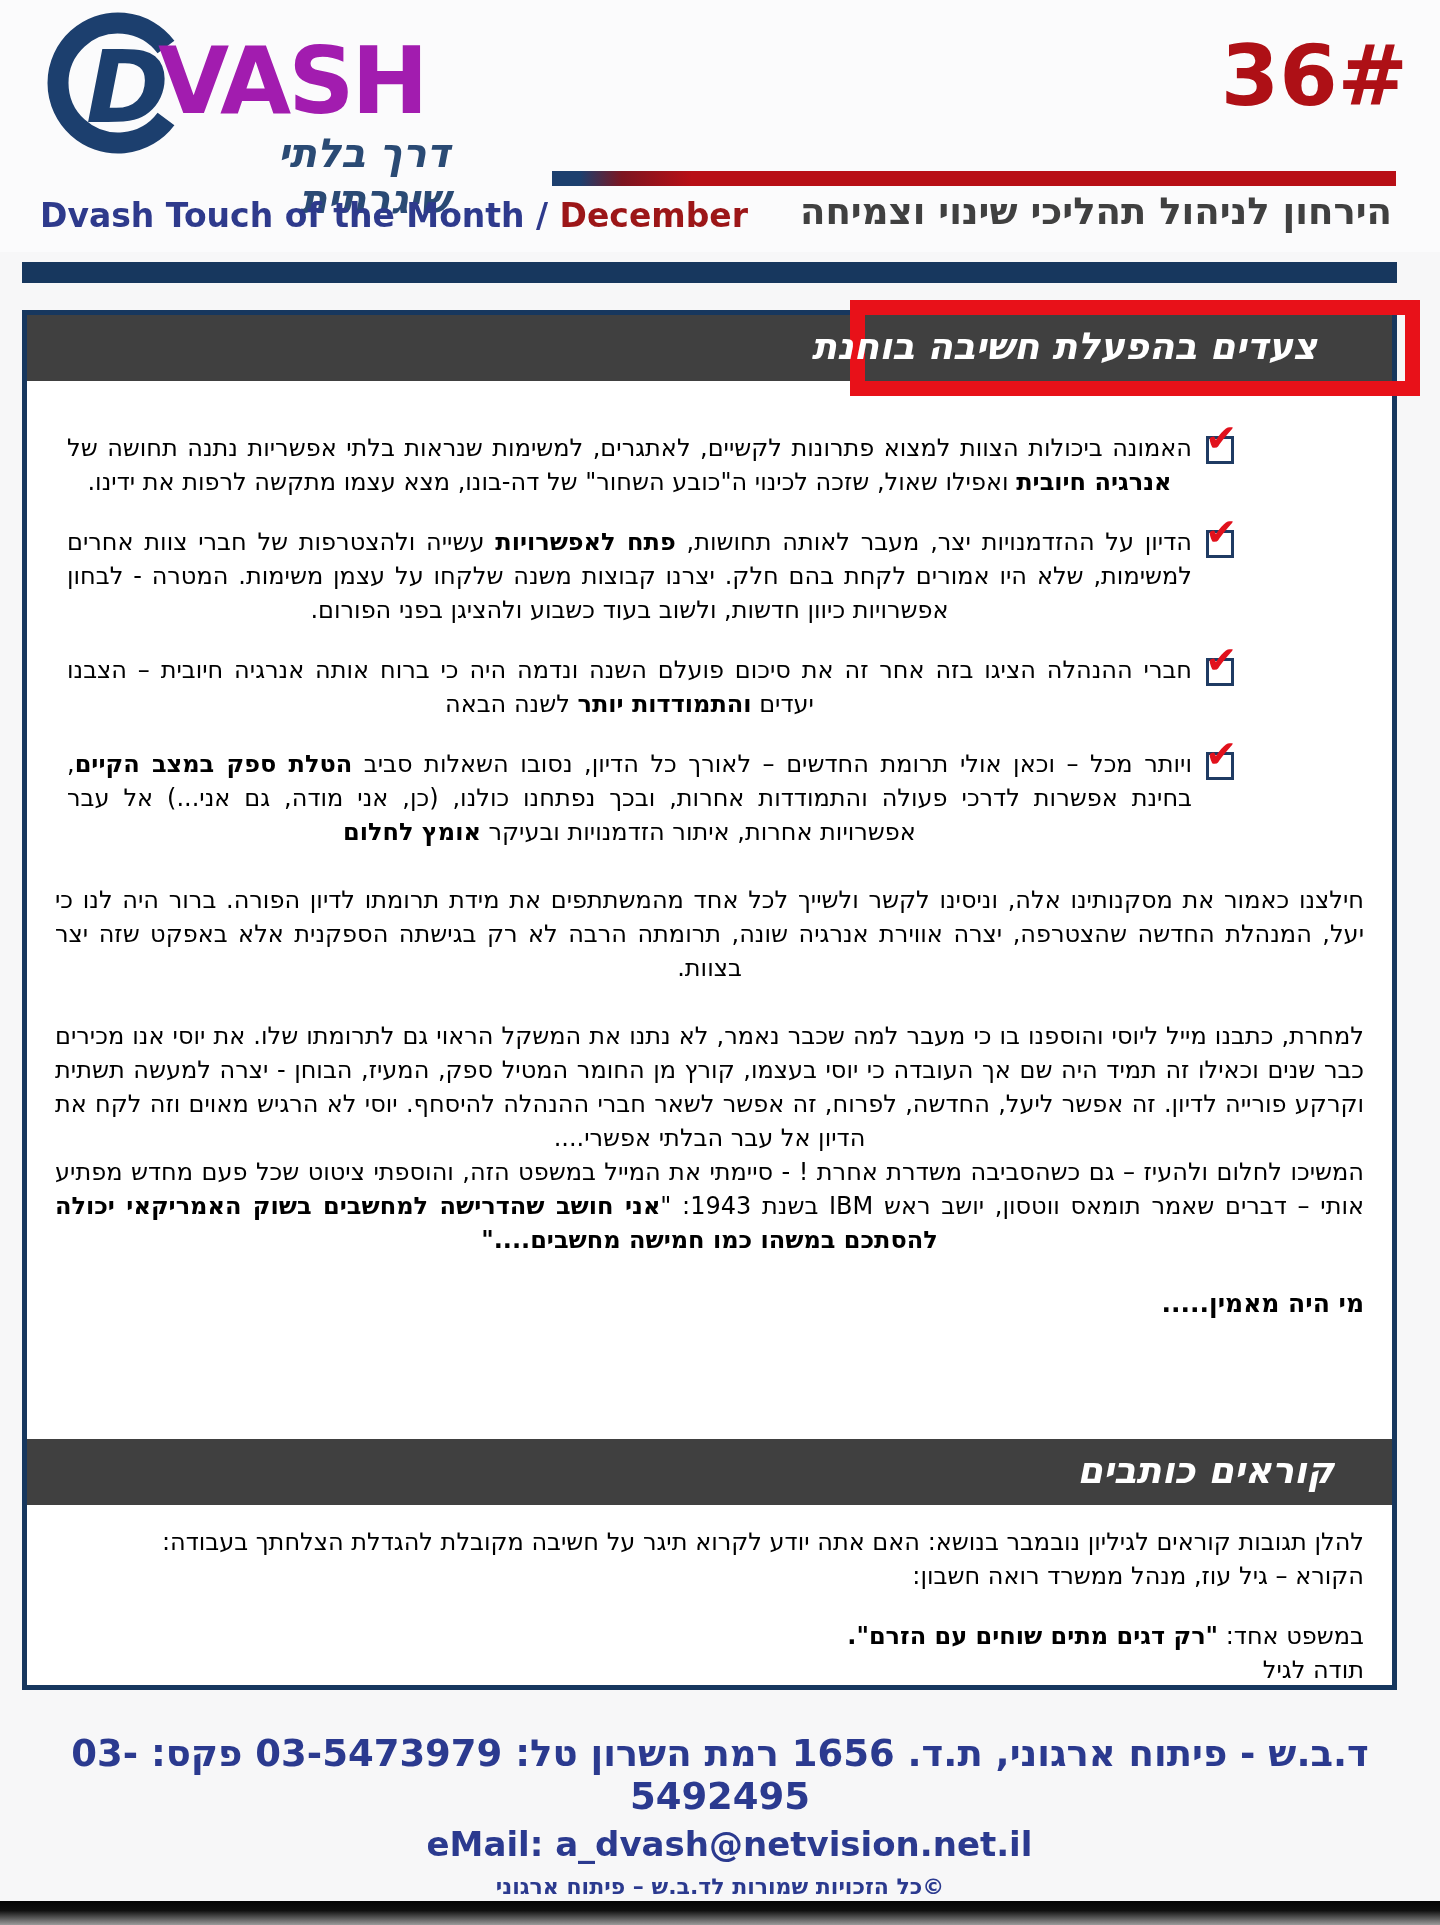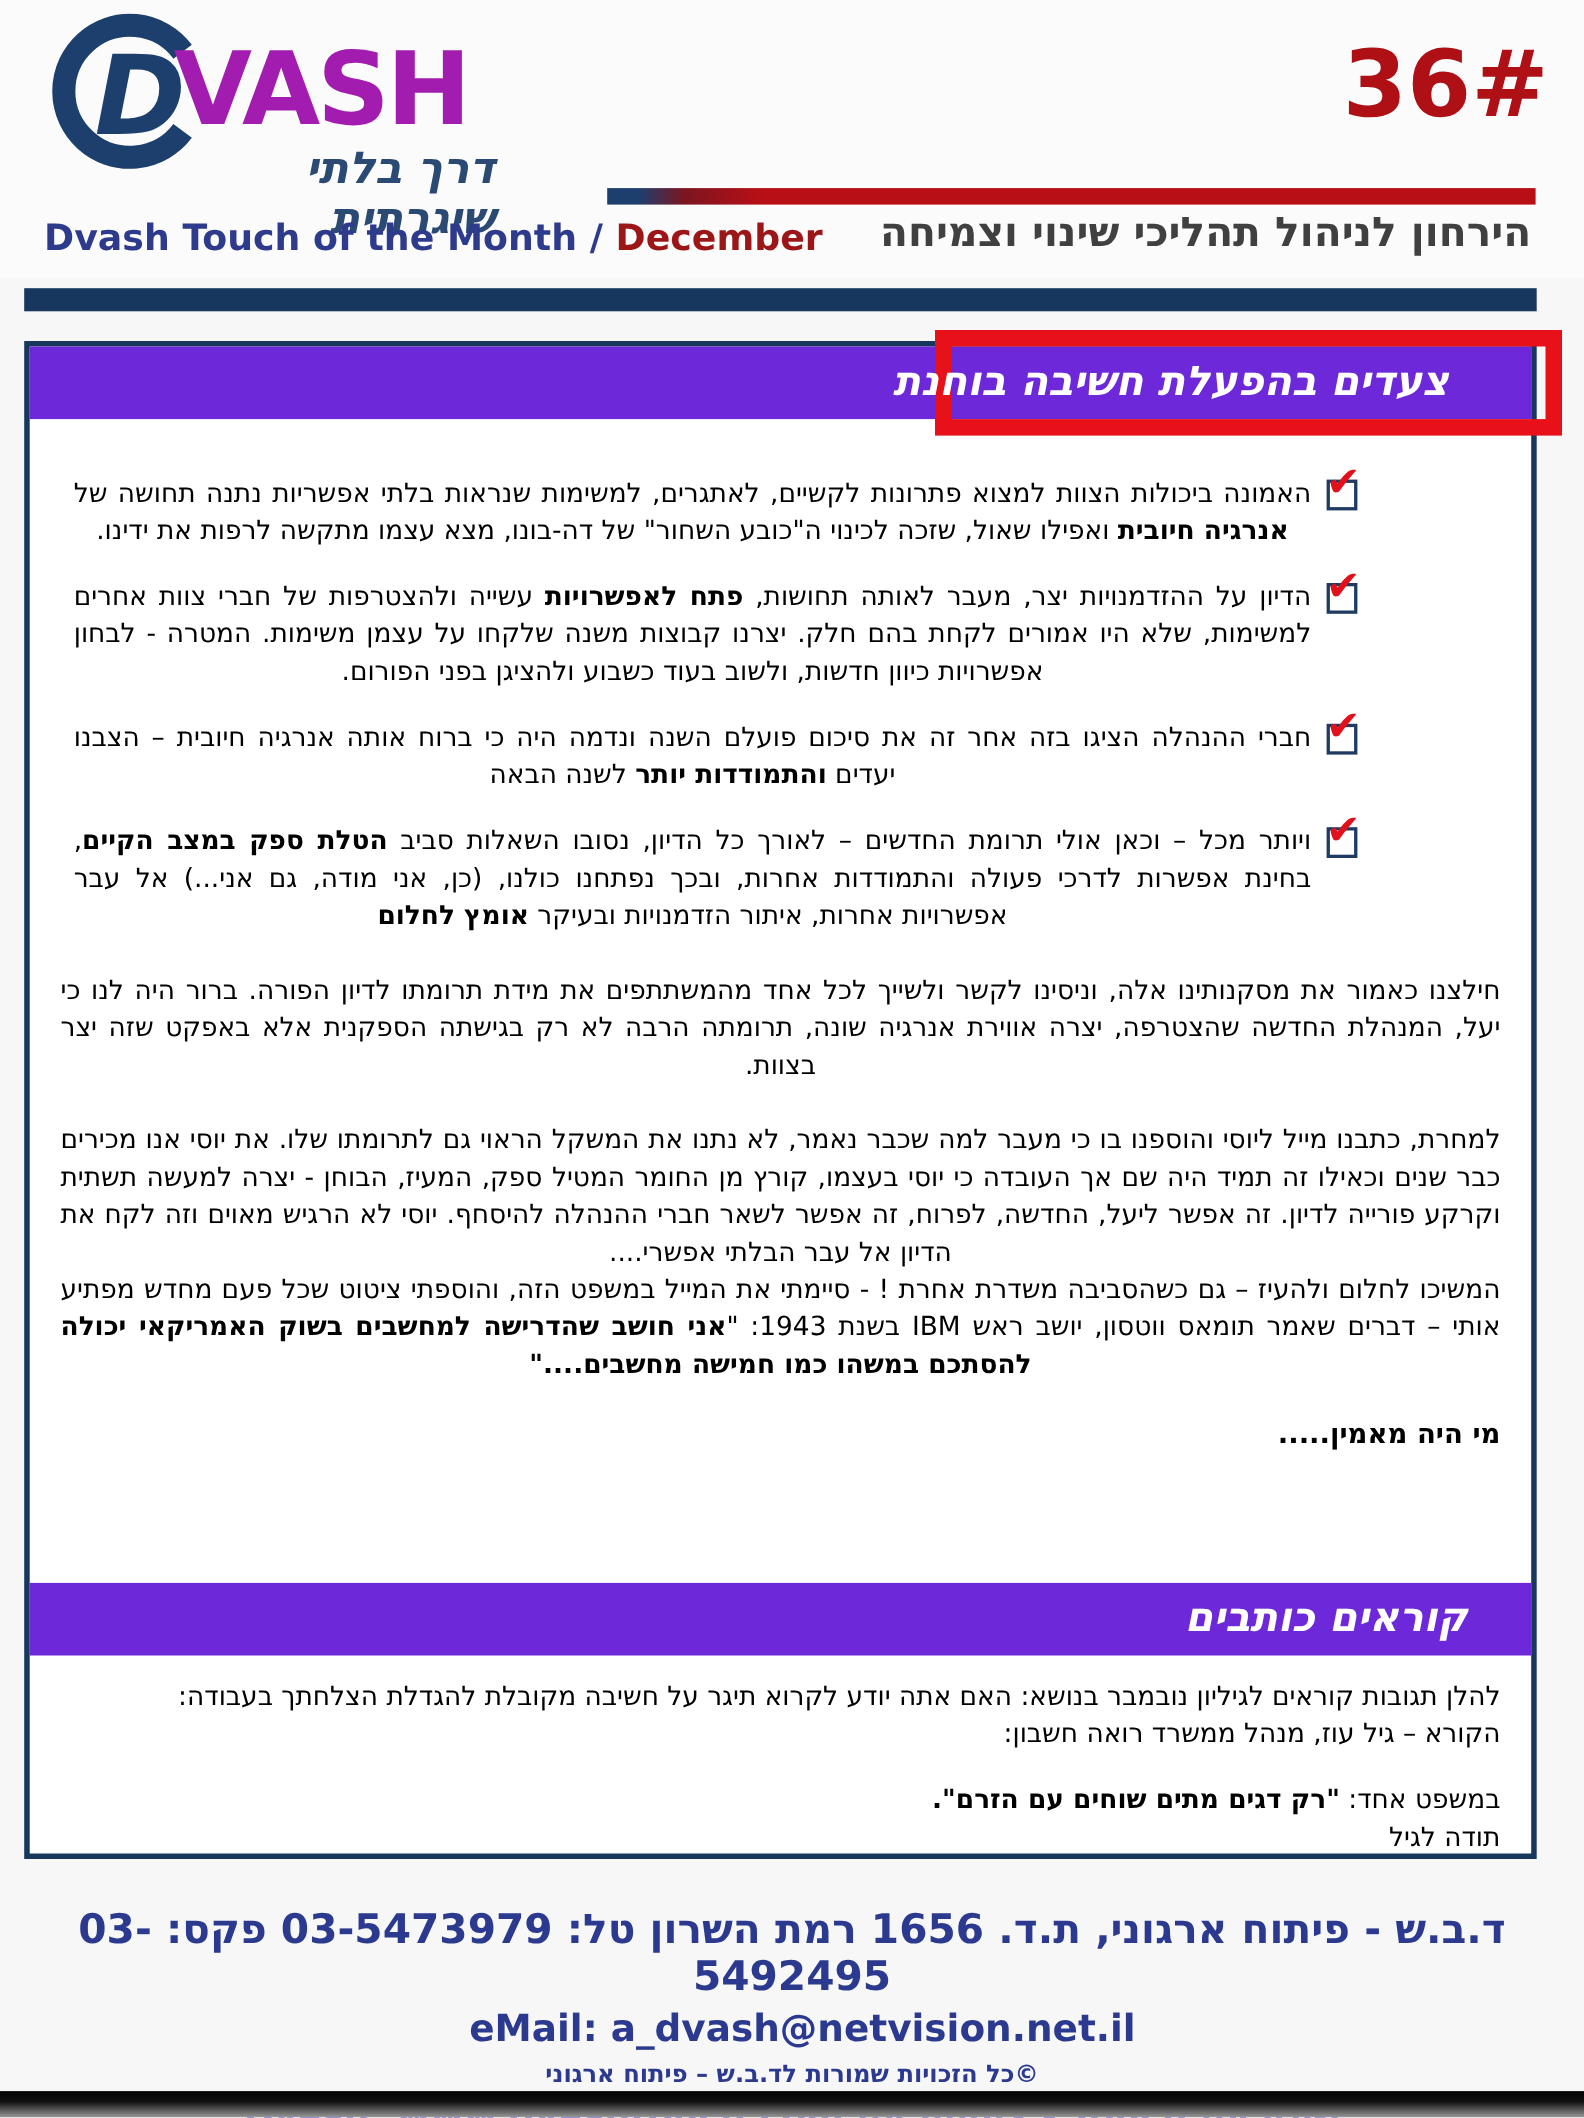--- a/index.html
+++ b/index.html
@@ -38,21 +38,21 @@
   .sub-left .month{color:#9c1618;}
   .sub-right{position:absolute;right:48px;top:190px;direction:rtl;font-size:37px;font-weight:bold;color:#404040;}
   
   .thinbar{margin:10px 43px 0 22px;height:21px;background:#17375e;}
   
   .main-box{
     margin:27px 43px 0 22px;height:1380px;box-sizing:border-box;
     border:5px solid #17375e;background:#ffffff;position:relative;direction:rtl;
   }
   .section-bar{
-    height:66px;background:#6d28d9;position:relative;
+    height:66px;background:#404040;position:relative;
     color:#ffffff;font-size:37px;font-weight:bold;font-style:italic;
     line-height:64px;text-align:right;padding-left:20px;
   }
   .bar1{padding-right:75px;}
   .bar2{padding-right:58px;margin-top:34px;}
   .red-frame{
     position:absolute;top:-15px;right:-28px;width:570px;height:96px;
     box-sizing:border-box;border:15px solid #e81119;z-index:3;pointer-events:none;
   }
   .bar1 .bar-text{position:relative;z-index:4;}

